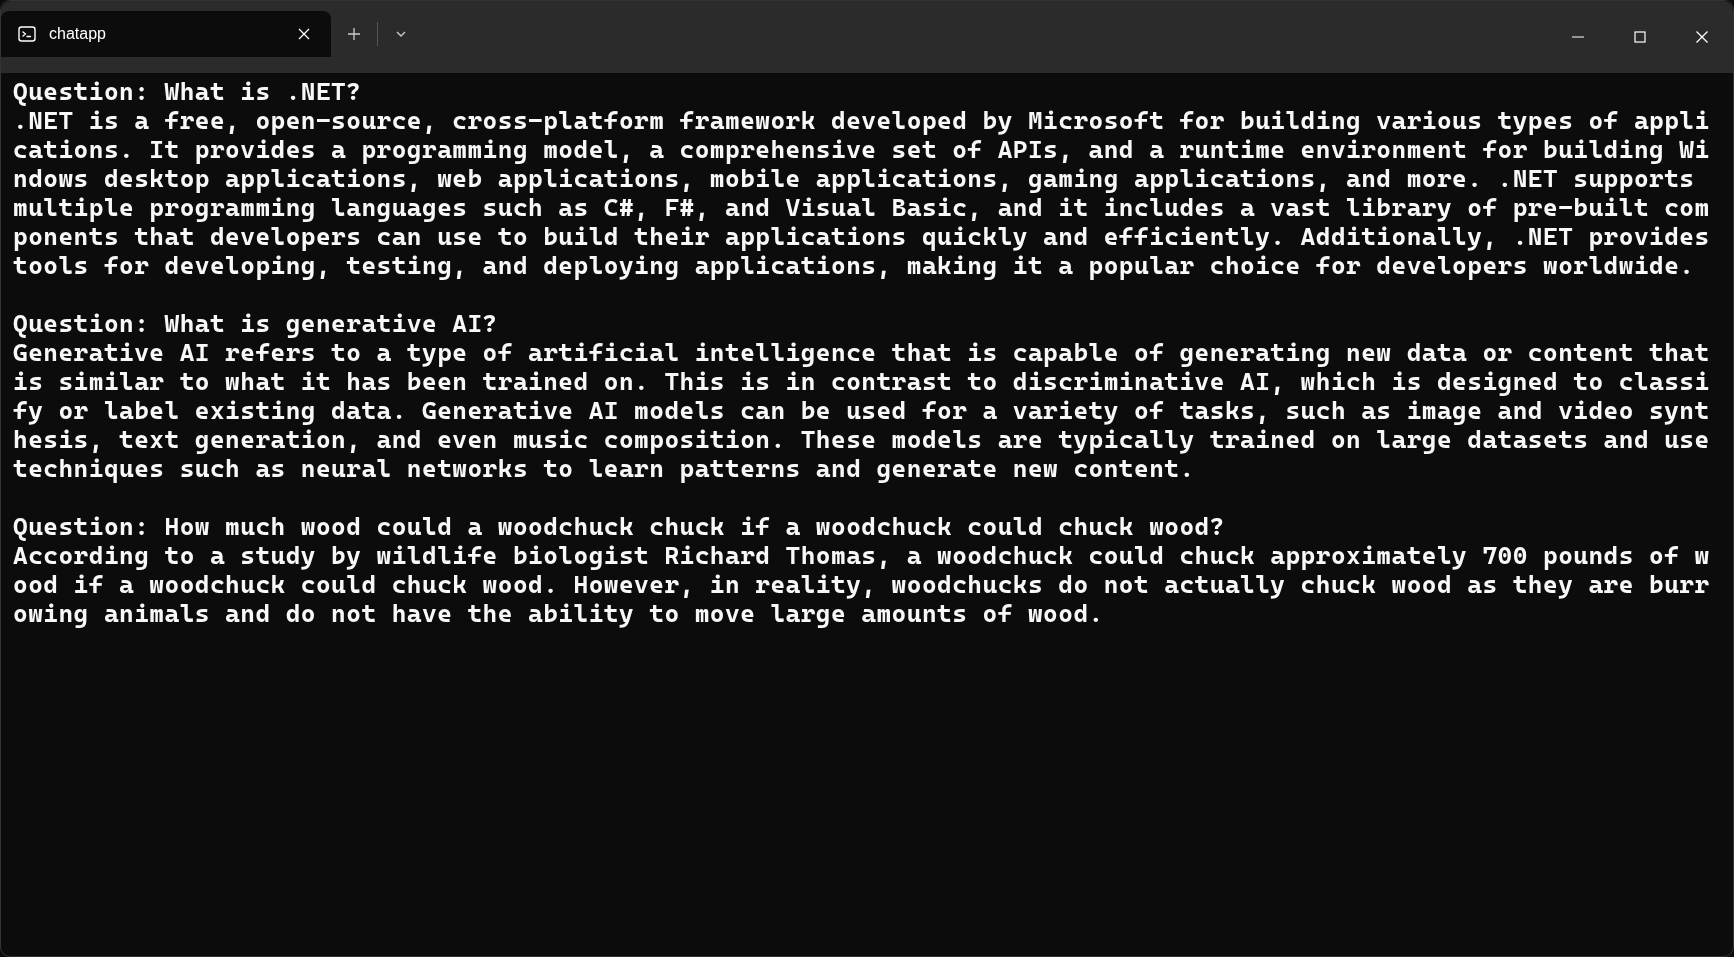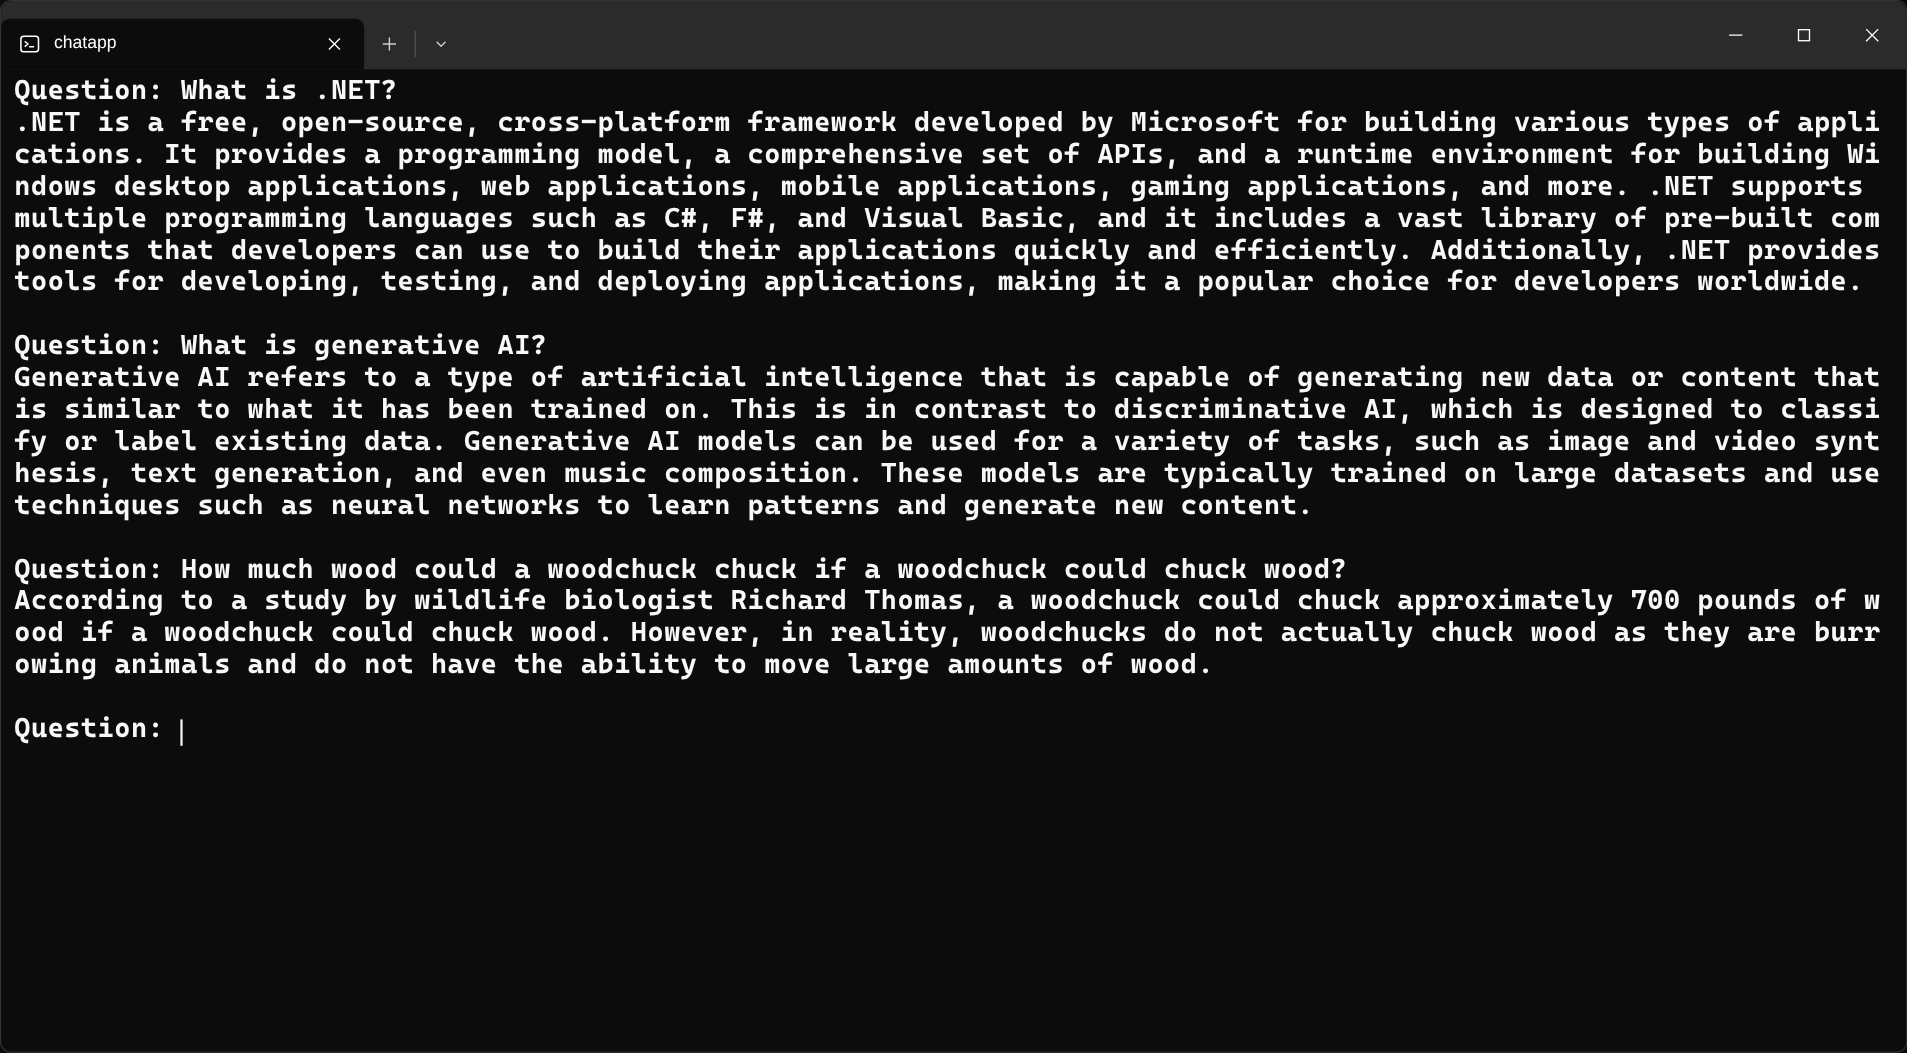--- a/index.html
+++ b/index.html
@@ -10,24 +10,24 @@
     body {
       width: 1734px;
       height: 957px;
       background: #0c0c0c;
       font-family: Consolas, 'Cascadia Code', 'Courier New', monospace;
       overflow: hidden;
       border-radius: 10px;
       border: 1px solid #333;
     }
     .titlebar {
-      height: 62px;
+      height: 72px;
       background: #2b2b2b;
       display: flex;
-      align-items: flex-end;
+      align-items: flex-start;
       border-top-left-radius: 10px;
       border-top-right-radius: 10px;
     }
     .tabs-area {
       display: flex;
       align-items: flex-end;
       flex: 1;
       padding-top: 10px;
     }
     .window-controls {
@@ -190,13 +190,13 @@
         <line x1="1.5" y1="1.5" x2="12.5" y2="12.5"></line>
         <line x1="12.5" y1="1.5" x2="1.5" y2="12.5"></line>
       </svg>
     </div>
   </div>
 </div>
 
 <div class="terminal-content"><div class="qa-block"><span>Question: What is .NET?</span>
 <span>.NET is a free, open-source, cross-platform framework developed by Microsoft for building various types of applications. It provides a programming model, a comprehensive set of APIs, and a runtime environment for building Windows desktop applications, web applications, mobile applications, gaming applications, and more. .NET supports multiple programming languages such as C#, F#, and Visual Basic, and it includes a vast library of pre-built components that developers can use to build their applications quickly and efficiently. Additionally, .NET provides tools for developing, testing, and deploying applications, making it a popular choice for developers worldwide.</span></div><div class="qa-block"><span>Question: What is generative AI?</span>
 <span>Generative AI refers to a type of artificial intelligence that is capable of generating new data or content that is similar to what it has been trained on. This is in contrast to discriminative AI, which is designed to classify or label existing data. Generative AI models can be used for a variety of tasks, such as image and video synthesis, text generation, and even music composition. These models are typically trained on large datasets and use techniques such as neural networks to learn patterns and generate new content.</span></div><div class="qa-block"><span>Question: How much wood could a woodchuck chuck if a woodchuck could chuck wood?</span>
-<span>According to a study by wildlife biologist Richard Thomas, a woodchuck could chuck approximately 700 pounds of wood if a woodchuck could chuck wood. However, in reality, woodchucks do not actually chuck wood as they are burrowing animals and do not have the ability to move large amounts of wood.</span></div><div class="qa-block"><span>Question: </span><span class="cursor"></span></div></div>
+<span>According to a study by wildlife biologist Richard Thomas, a woodchuck could chuck approximately 700 pounds of wood if a woodchuck could chuck wood. However, in reality, woodchucks do not actually chuck wood as they are burrowing animals and do not have the ability to move large amounts of wood.</span></div></div>
 
 </body></html>

